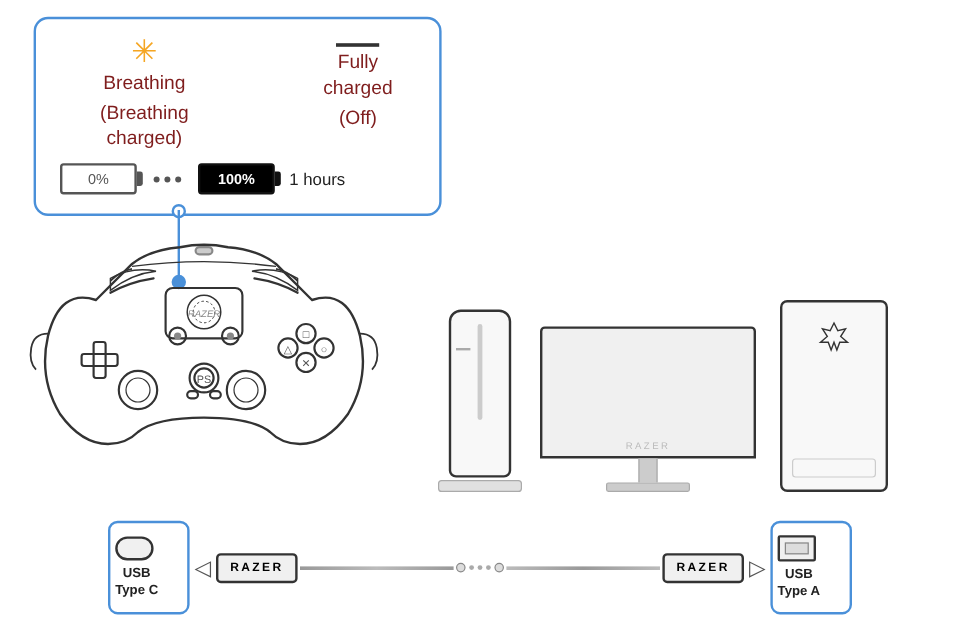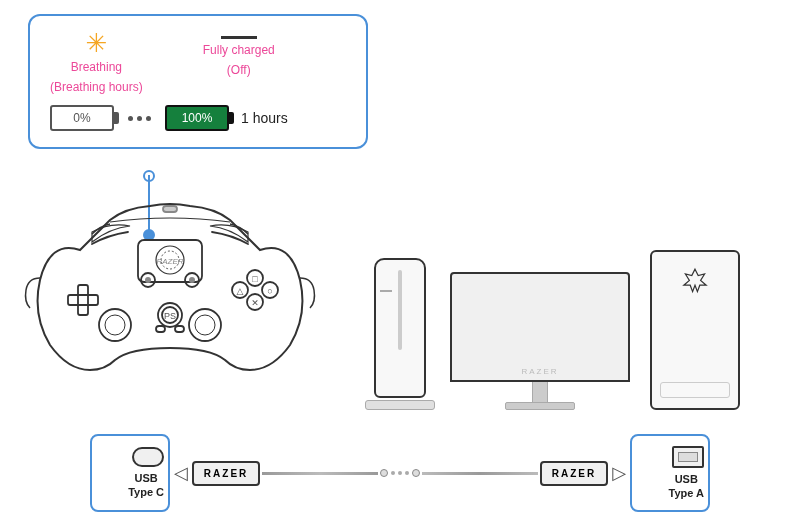--- a/index.html
+++ b/index.html
@@ -34,23 +34,23 @@
       align-items: center;
       gap: 4px;
     }
     .charge-icon-line {
       width: 36px;
       height: 3px;
       background: #333;
       margin-top: 6px;
     }
     .charge-label {
-      font-size: 12px;
+      font-size: 16px;
       text-align: center;
-      color: #ec4899;
+      color: #7f1d1d;
       line-height: 1.3;
     }
 
     
     .battery-row {
       display: flex;
       align-items: center;
       gap: 8px;
       margin-top: 10px;
     }
@@ -77,23 +77,23 @@
       right: -7px;
       top: 50%;
       transform: translateY(-50%);
       width: 5px;
       height: 12px;
       background: #555;
       border-radius: 0 2px 2px 0;
     }
     .battery-dark {
       border-color: #111;
-      background: #15803d;
+      background: #000000;
       color: #fff;
-      font-weight: normal;
+      font-weight: bold;
     }
     .battery-dark::after {
       background: #111;
     }
     .dots {
       display: flex;
       align-items: center;
       gap: 4px;
       padding: 0 6px;
     }
@@ -268,25 +268,25 @@
       width: 620px;
       display: flex;
       align-items: center;
       gap: 0;
     }
 
     
     .usb-box {
       border: 2px solid #4a90d9;
       border-radius: 8px;
-      width: 80px;
+      width: 68px;
       min-height: 78px;
       display: flex;
       flex-direction: column;
-      align-items: flex-end;
+      align-items: flex-start;
       justify-content: center;
       padding: 6px 4px;
       gap: 4px;
       background: #fff;
     }
     .usb-label {
       font-size: 11px;
       font-weight: bold;
       text-align: center;
       color: #222;
@@ -351,21 +351,21 @@
     }
   </style>
 </head>
 <body>
 
 <div id="charging-box">
   <div class="charge-row">
     <div class="charge-col">
       <div class="sunburst">✳</div>
       <div class="charge-label">Breathing</div>
-      <div class="charge-label">(Breathing hours)</div>
+      <div class="charge-label">(Breathing charged)</div>
     </div>
     <div class="charge-col" style="margin-left:20px;">
       <div class="charge-icon-line"></div>
       <div class="charge-label">Fully charged</div>
       <div class="charge-label">(Off)</div>
     </div>
   </div>
   <div class="battery-row">
     <div class="battery">
       <div class="battery-body">

